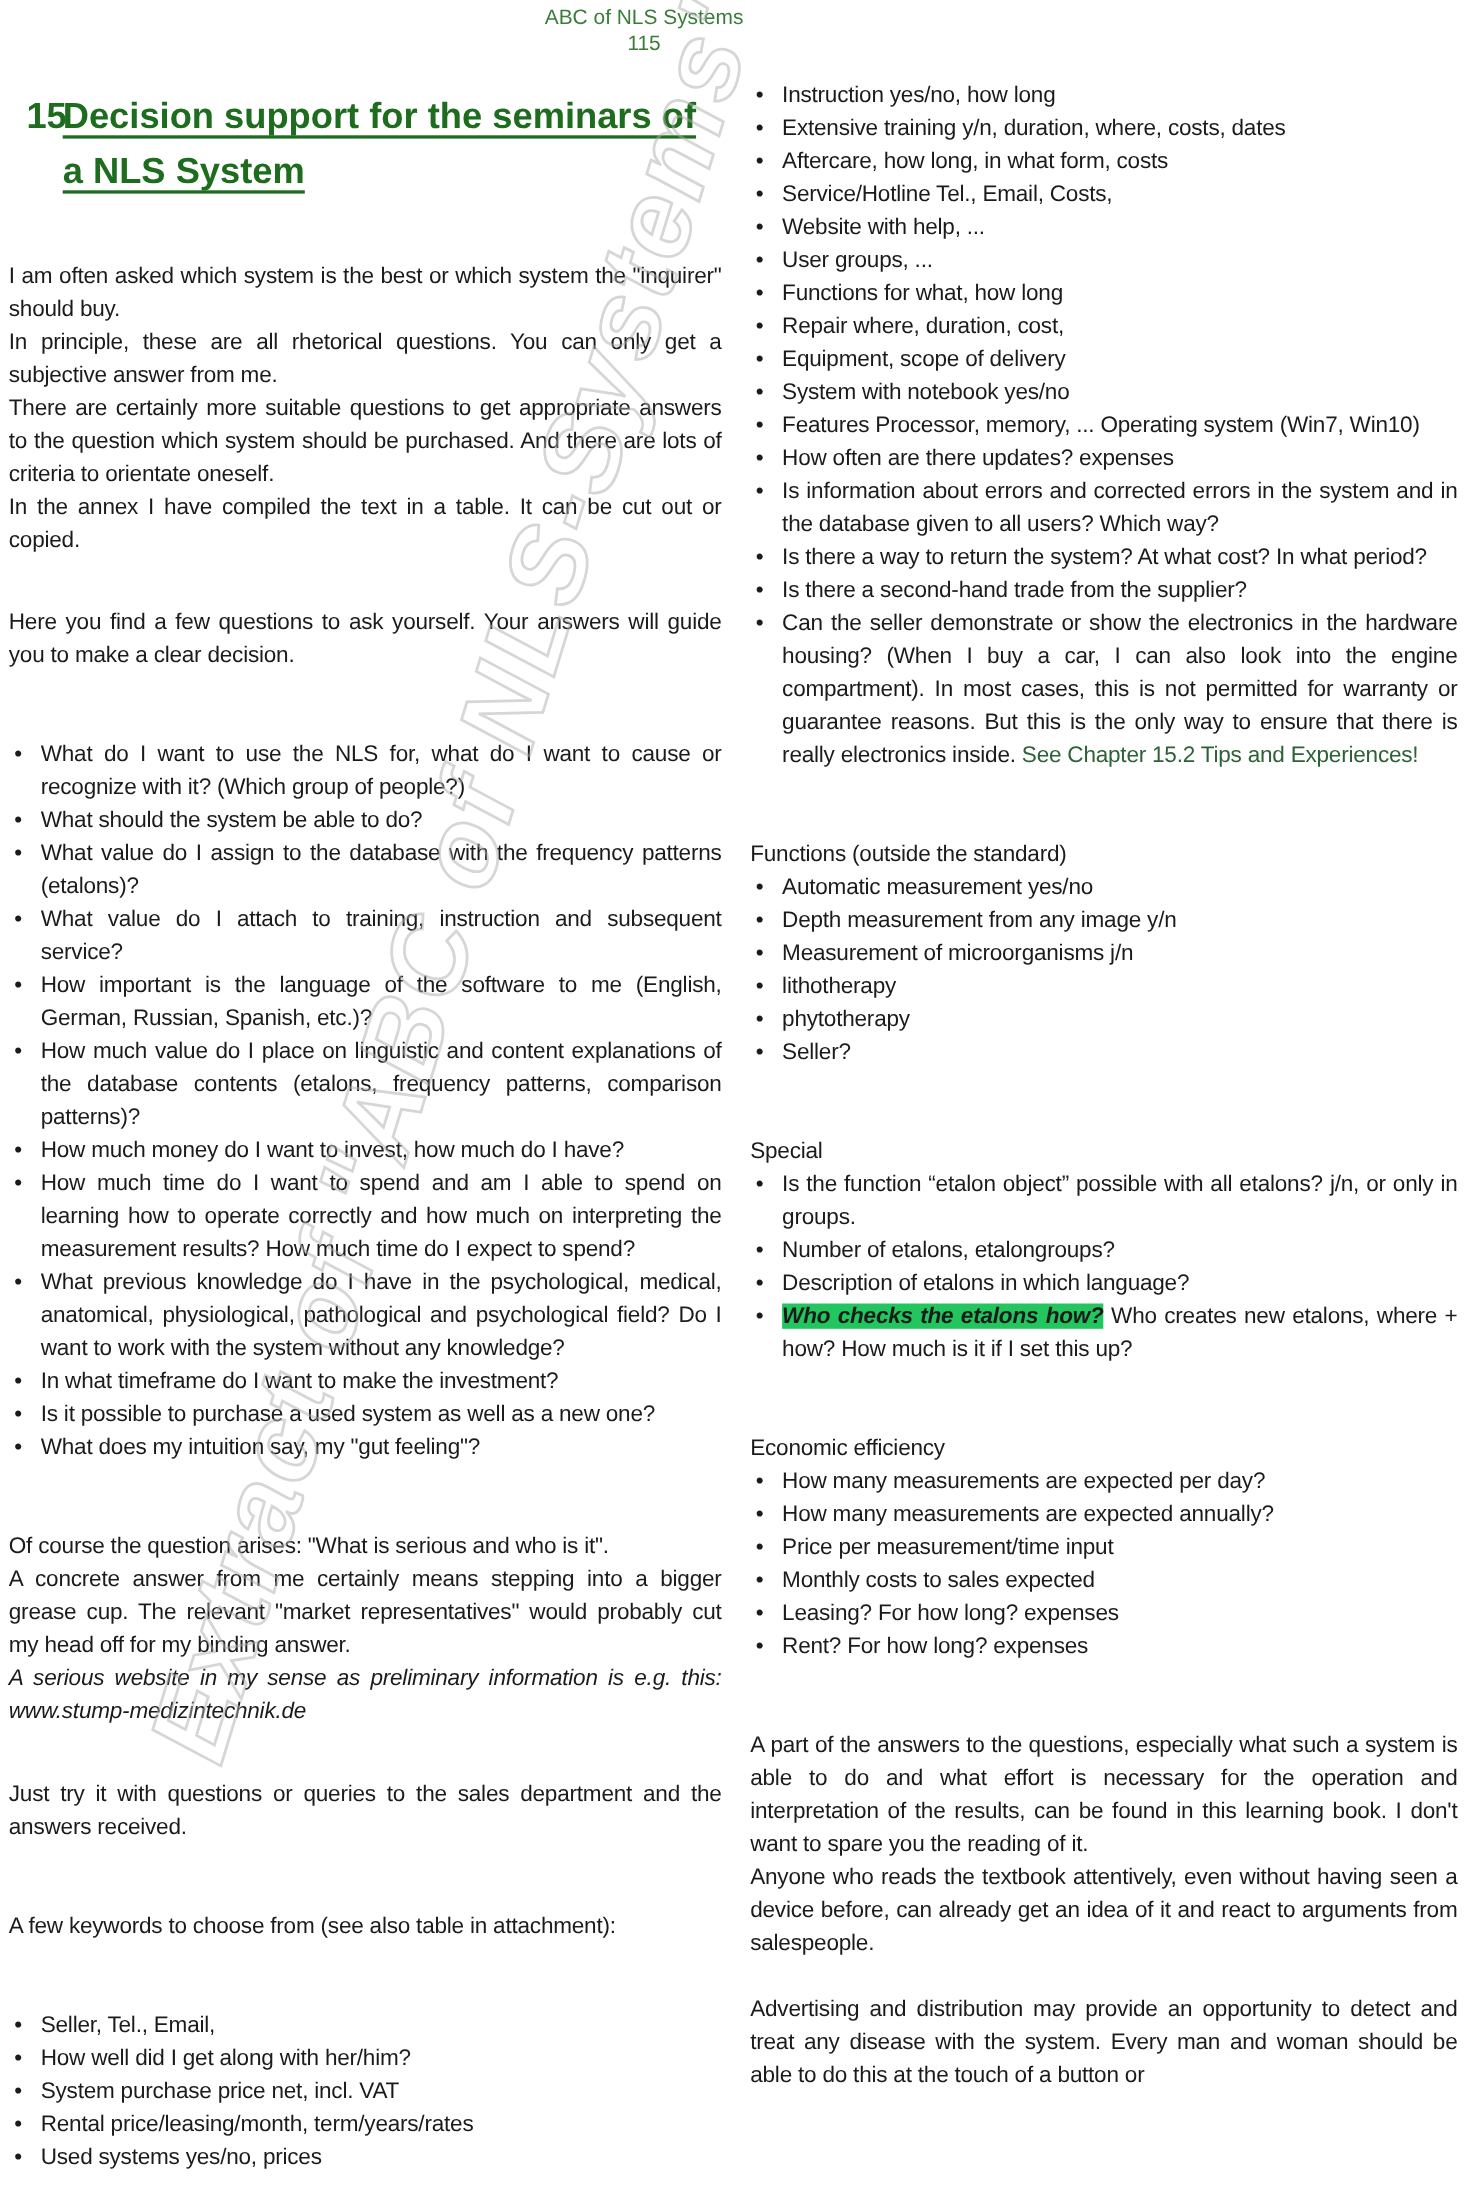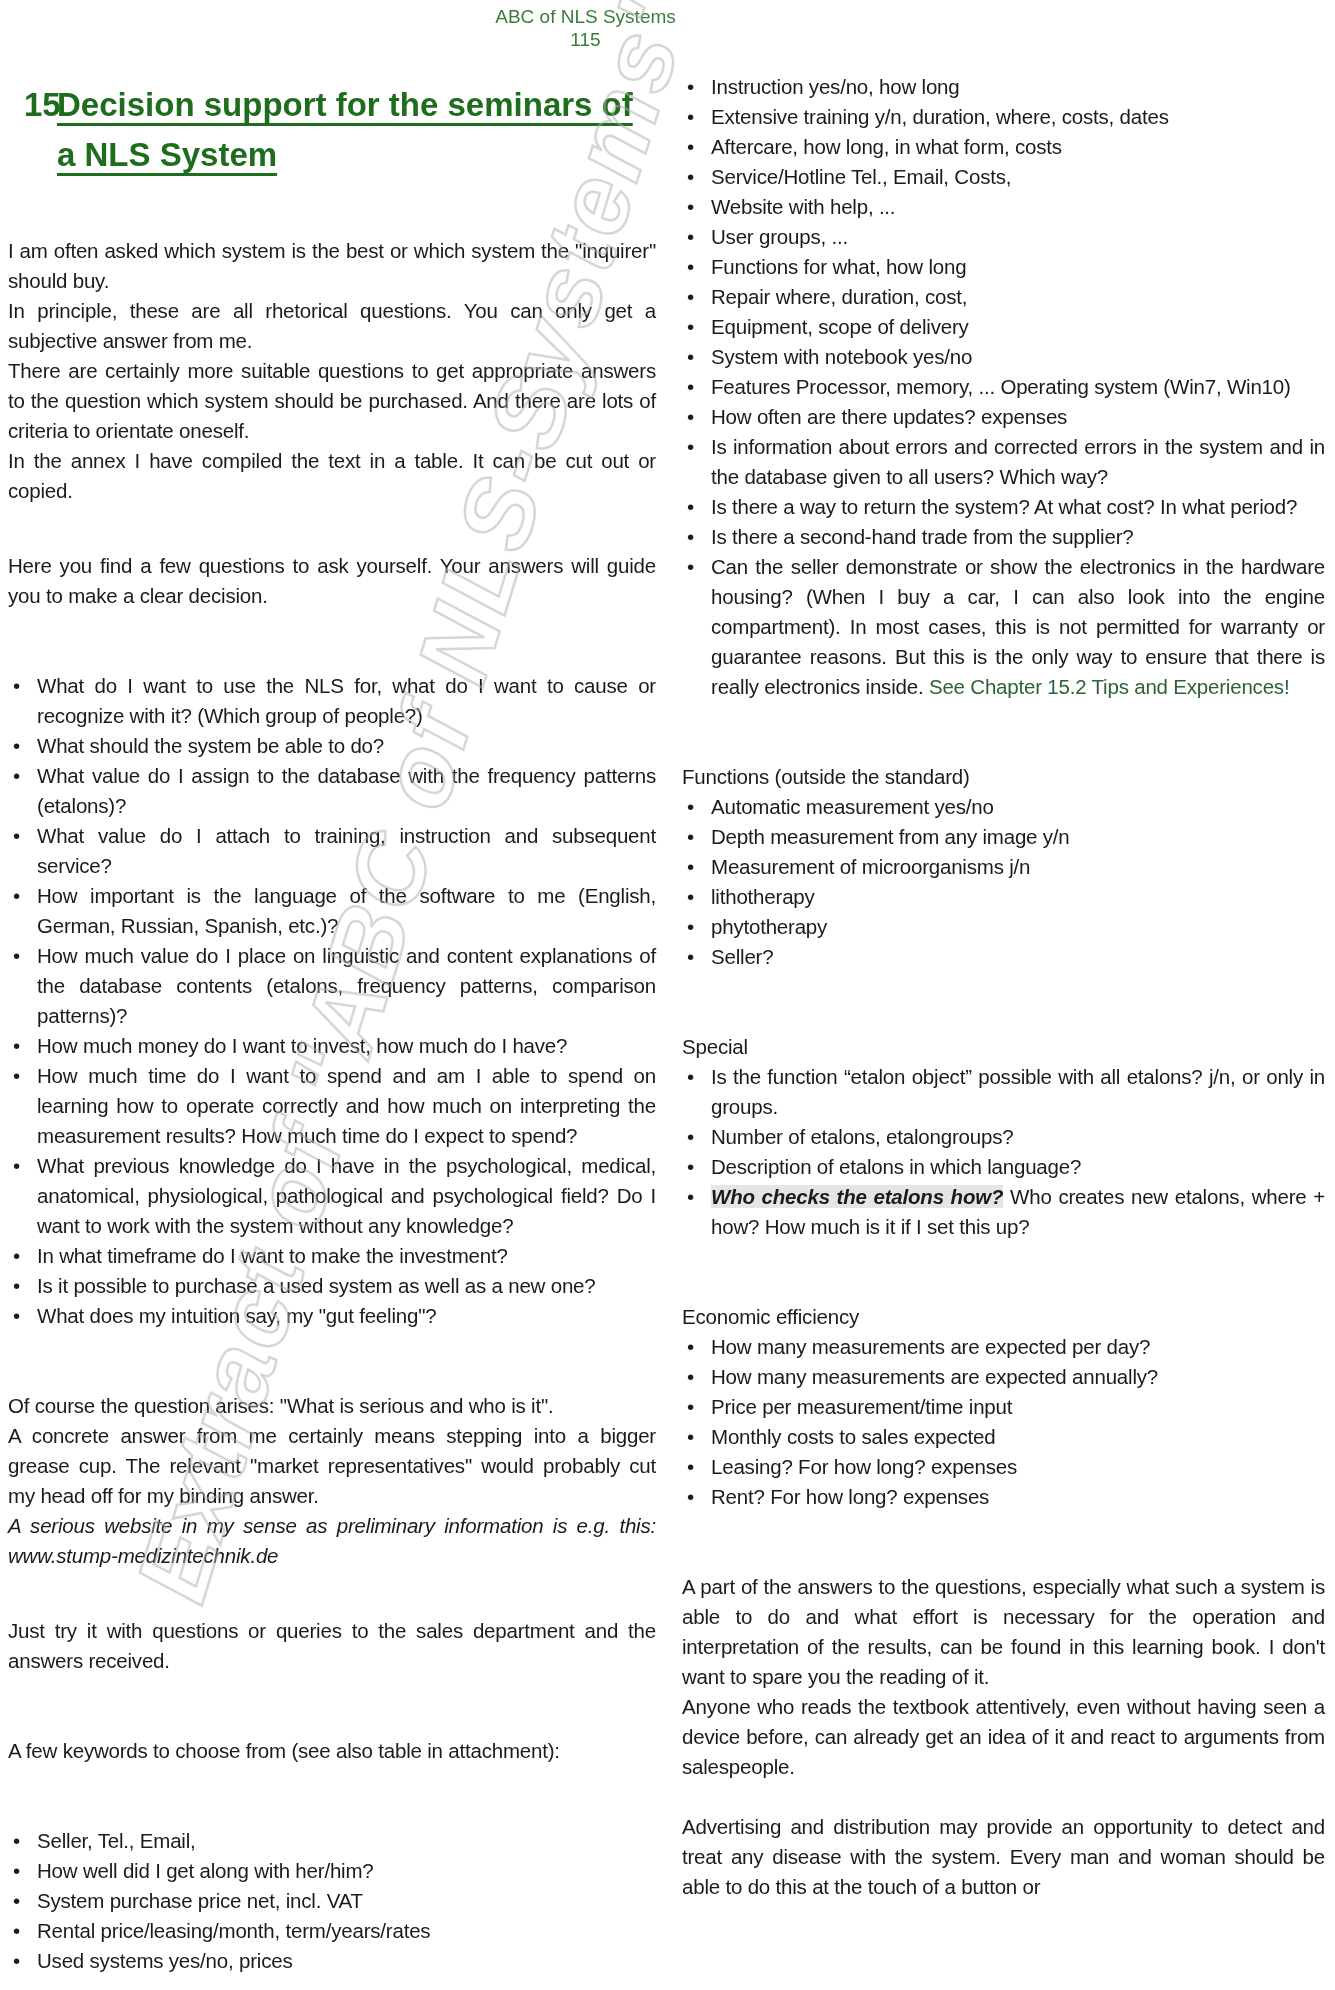--- a/index.html
+++ b/index.html
@@ -29,21 +29,21 @@
     text-decoration-thickness:3px;
     text-underline-offset:7px;
   }
   .p{margin:0;}
   .p.italic{font-style:italic;}
   .sect{margin:0;}
   ul.blist{list-style:none;margin:0;padding:0;}
   ul.blist li{position:relative;padding-left:29px;}
   ul.blist li::before{content:"\2022";position:absolute;left:5px;top:0;}
   .run-green{color:#2d6136;}
-  .run-highlight{background:#e5e5e5;font-weight:bold;font-style:italic;}
+  .run-highlight{background:#22c55e;font-weight:bold;font-style:italic;}
   .gap{width:100%;}
   .watermark{
     position:absolute;left:415px;top:790px;
     transform:translate(-50%,-50%) rotate(-73deg);
     white-space:nowrap;
     font-style:italic;font-weight:bold;font-size:100px;letter-spacing:3px;
     color:transparent;
     -webkit-text-stroke:2.5px #aeaeae;
     opacity:0.5;
     pointer-events:none;

